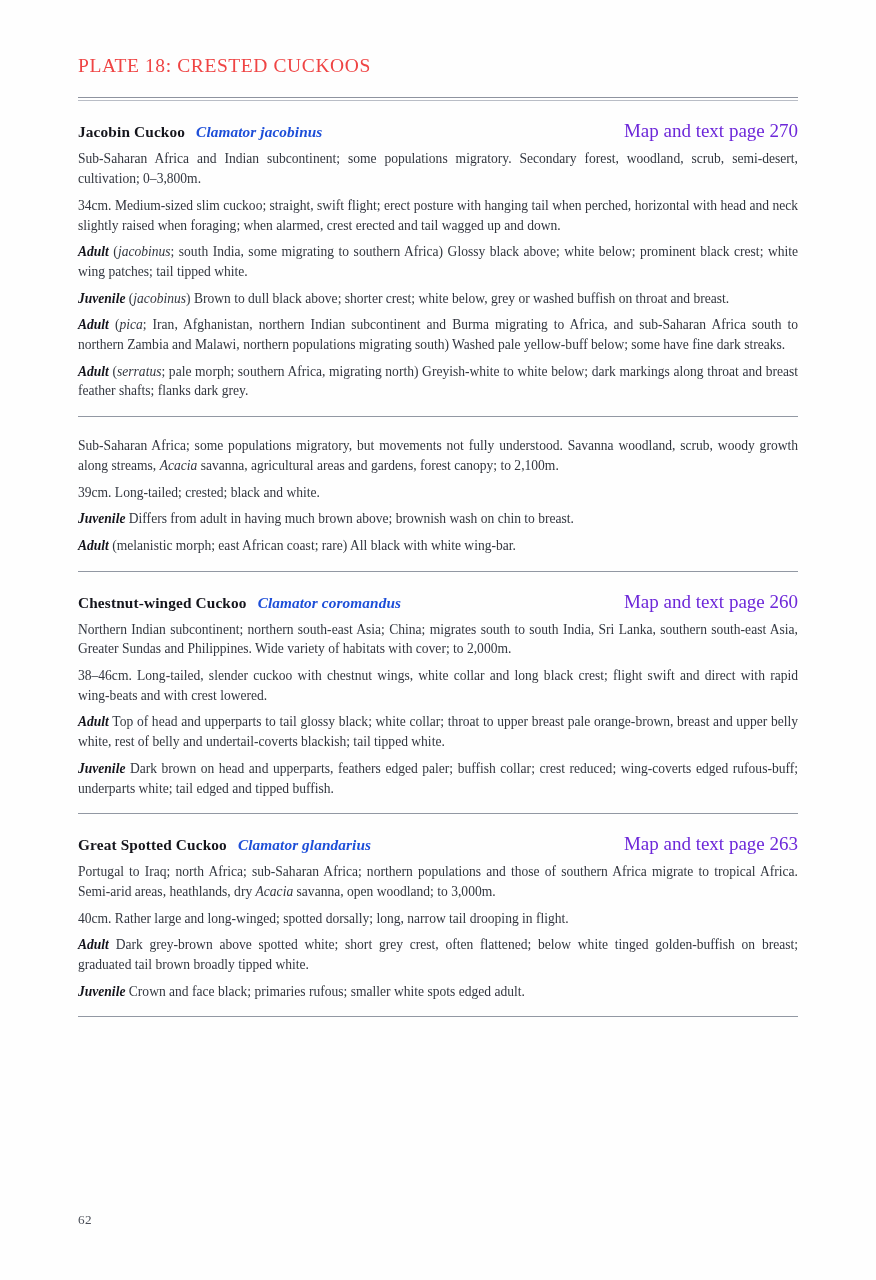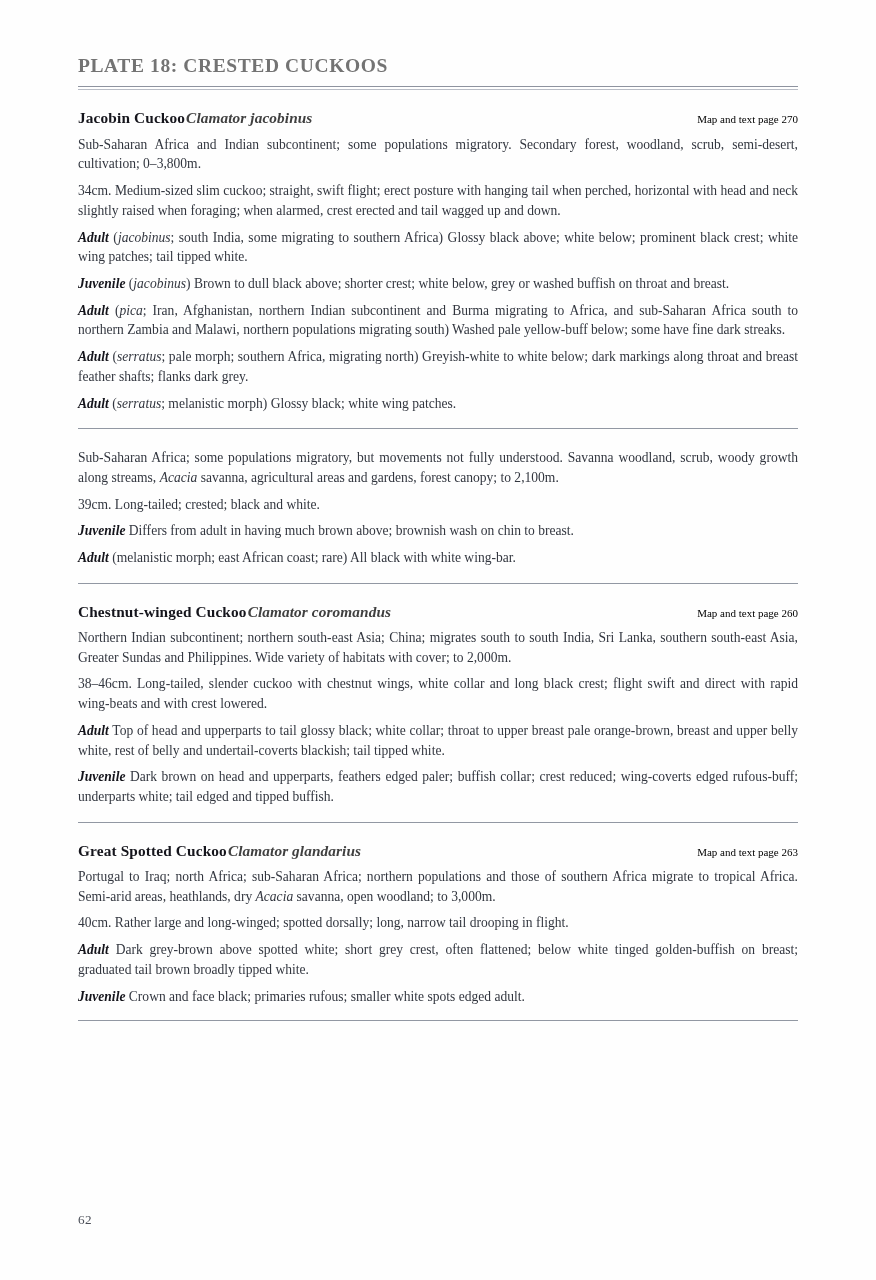--- a/index.html
+++ b/index.html
@@ -26,25 +26,25 @@
     top: 0;
     width: 720px;
   }
 
   
   .plate-header {
     padding-top: 55px;
   }
   .plate-title {
     font-family: "Liberation Serif", "DejaVu Serif", serif;
-    font-weight: bold;
+    font-weight: normal;
     font-size: 19.5px;
     letter-spacing: 0.6px;
-    color: #737373;
-    margin: 0 0 9px 0;
+    color: #ef4444;
+    margin: 0 0 20px 0;
     line-height: 1.15;
   }
   .rule-double {
     border: 0;
     height: 4px;
     margin: 0 0 0 0;
     background: linear-gradient(to bottom,
         #8e939f 0px, #8e939f 1.4px,
         #ffffff 1.4px, #ffffff 2.6px,
         #b9bdc6 2.6px, #b9bdc6 3.6px,
@@ -67,27 +67,27 @@
     white-space: nowrap;
   }
   .common-name {
     font-weight: bold;
     color: #15151c;
     letter-spacing: 0.15px;
   }
   .sci-name {
     font-weight: bold;
     font-style: italic;
-    color: #404040;
-    margin-left: 1px;
+    color: #1d4ed8;
+    margin-left: 11px;
     letter-spacing: 0.1px;
   }
   .map-ref {
-    font-size: 11px;
-    color: #000000;
+    font-size: 19px;
+    color: #6d28d9;
     white-space: nowrap;
     padding-left: 16px;
   }
 
   p.para {
     margin: 0 0 7px 0;
     font-size: 13.55px;
     line-height: 1.455;
     color: #32363f;
     text-align: justify;
@@ -137,21 +137,20 @@
           <div class="species-head">
             <div class="species-names"><span class="common-name">Jacobin Cuckoo</span><span class="sci-name">Clamator jacobinus</span></div>
             <div class="map-ref">Map and text page 270</div>
           </div>
           <p class="para"><span>Sub-Saharan Africa and Indian subcontinent; some populations migratory. Secondary forest, woodland, scrub, semi-desert, cultivation; 0–3,800m.</span></p>
           <p class="para"><span>34cm. Medium-sized slim cuckoo; straight, swift flight; erect posture with hanging tail when perched, horizontal with head and neck slightly raised when foraging; when alarmed, crest erected and tail wagged up and down.</span></p>
           <p class="para"><span class="lead">Adult</span><span> (</span><i>jacobinus</i><span>; south India, some migrating to southern Africa) Glossy black above; white below; prominent black crest; white wing patches; tail tipped white.</span></p>
           <p class="para"><span class="lead">Juvenile</span><span> (</span><i>jacobinus</i><span>) Brown to dull black above; shorter crest; white below, grey or washed buffish on throat and breast.</span></p>
           <p class="para"><span class="lead">Adult</span><span> (</span><i>pica</i><span>; Iran, Afghanistan, northern Indian subcontinent and Burma migrating to Africa, and sub-Saharan Africa south to northern Zambia and Malawi, northern populations migrating south) Washed pale yellow-buff below; some have fine dark streaks.</span></p>
           <p class="para"><span class="lead">Adult</span><span> (</span><i>serratus</i><span>; pale morph; southern Africa, migrating north) Greyish-white to white below; dark markings along throat and breast feather shafts; flanks dark grey.</span></p>
-          <p class="para"><span class="lead">Adult</span><span> (</span><i>serratus</i><span>; melanistic morph) Glossy black; white wing patches.</span></p>
         </div>
         <hr class="rule-single">
         <div class="species">
           <p class="para"><span>Sub-Saharan Africa; some populations migratory, but movements not fully understood. Savanna woodland, scrub, woody growth along streams, </span><i>Acacia</i><span> savanna, agricultural areas and gardens, forest canopy; to 2,100m.</span></p>
           <p class="para"><span>39cm. Long-tailed; crested; black and white.</span></p>
           <p class="para"><span class="lead">Juvenile</span><span> Differs from adult in having much brown above; brownish wash on chin to breast.</span></p>
           <p class="para"><span class="lead">Adult</span><span> (melanistic morph; east African coast; rare) All black with white wing-bar.</span></p>
         </div>
         <hr class="rule-single">
         <div class="species">

